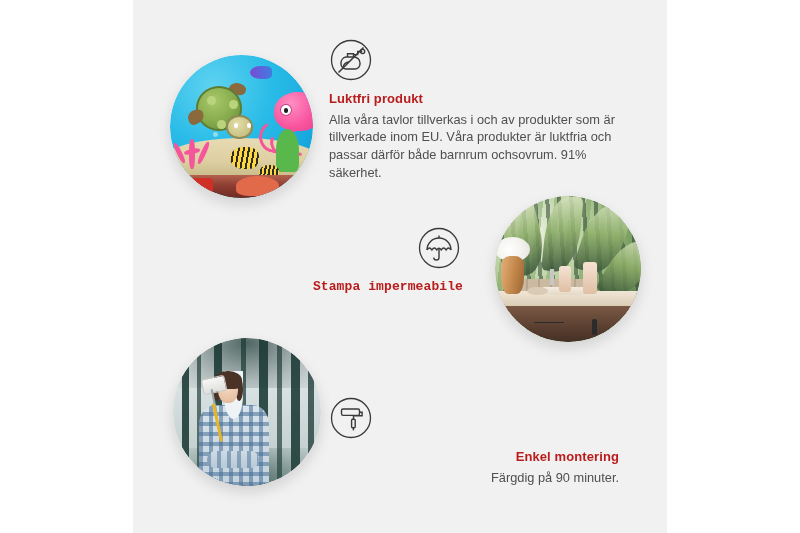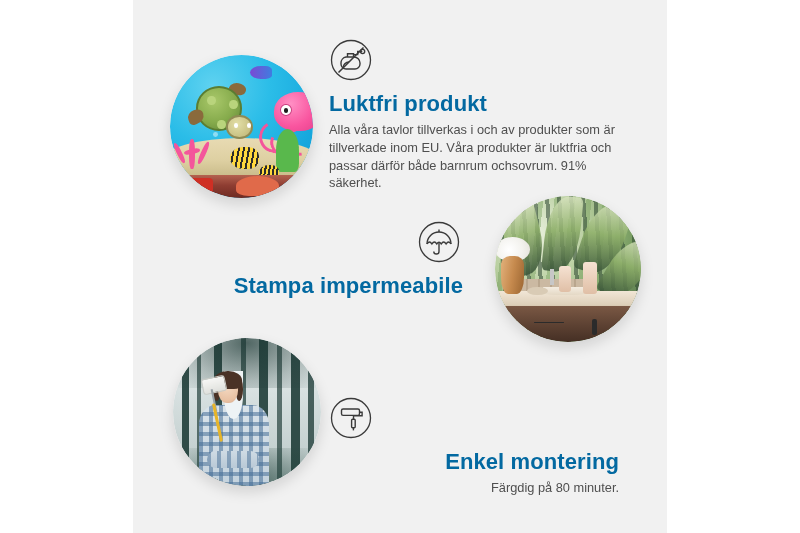--- a/index.html
+++ b/index.html
@@ -323,38 +323,38 @@
     border-radius:3px; transform:rotate(-12deg);
     border:1px solid #c9cbc6;
   }
 
   
   .feature { position: absolute; }
   .feature .icon-wrap {
     width: 44px; height: 44px;
   }
   .feature .f-title {
-    color: #0369a1;
-    font-size: 22px;
+    color: #b91c1c;
+    font-size: 13px;
     font-weight: bold;
     letter-spacing: 0.1px;
     margin: 9px 0 4px 0;
     line-height: 1.2;
   }
   .feature .f-desc {
     color: #4f4f4f;
     font-size: 12.8px;
     line-height: 1.38;
     margin: 0;
   }
 
   #feature-odourless { left: 196px; top: 38px; width: 292px; text-align: left; }
   #feature-odourless .icon-wrap { margin-left: 0; }
 
-  #feature-waterproof { left: 40px; top: 220px; width: 290px; text-align: right; }
+  #feature-waterproof { left: 40px; top: 226px; width: 290px; text-align: right; font-family: Liberation Mono, monospace; }
   #feature-waterproof .icon-wrap { margin-left: auto; margin-right: 2px; }
 
   #feature-assembly { left: 196px; top: 396px; width: 290px; text-align: right; }
 
   .ico-svg { display:block; width:44px; height:44px; }
 </style>
 </head>
 <body>
 
 <div id="stage">
@@ -485,17 +485,17 @@
       <div class="icon-wrap">
         <svg class="ico-svg" viewBox="0 0 44 44" fill="none" stroke="#3a3a3a" stroke-width="1.4">
           <circle cx="22" cy="22" r="19.5" stroke="#3a3a3a" stroke-width="1.3"></circle>
           <rect x="12.5" y="13" width="18" height="6.4" rx="1.6"></rect>
           <path d="M30.5 16.2h2.6v3.6h-8.6v3.4"></path>
           <rect x="22.6" y="23.2" width="3.6" height="8.6" rx="1"></rect>
           <path d="M24.4 31.8v2.6"></path>
         </svg>
       </div>
       <div class="f-title">Enkel montering</div>
-      <div class="f-desc">Färgdig på 80 minuter.</div>
+      <div class="f-desc">Färgdig på 90 minuter.</div>
     </div>
 
   </div>
 </div>
 
 </body></html>

